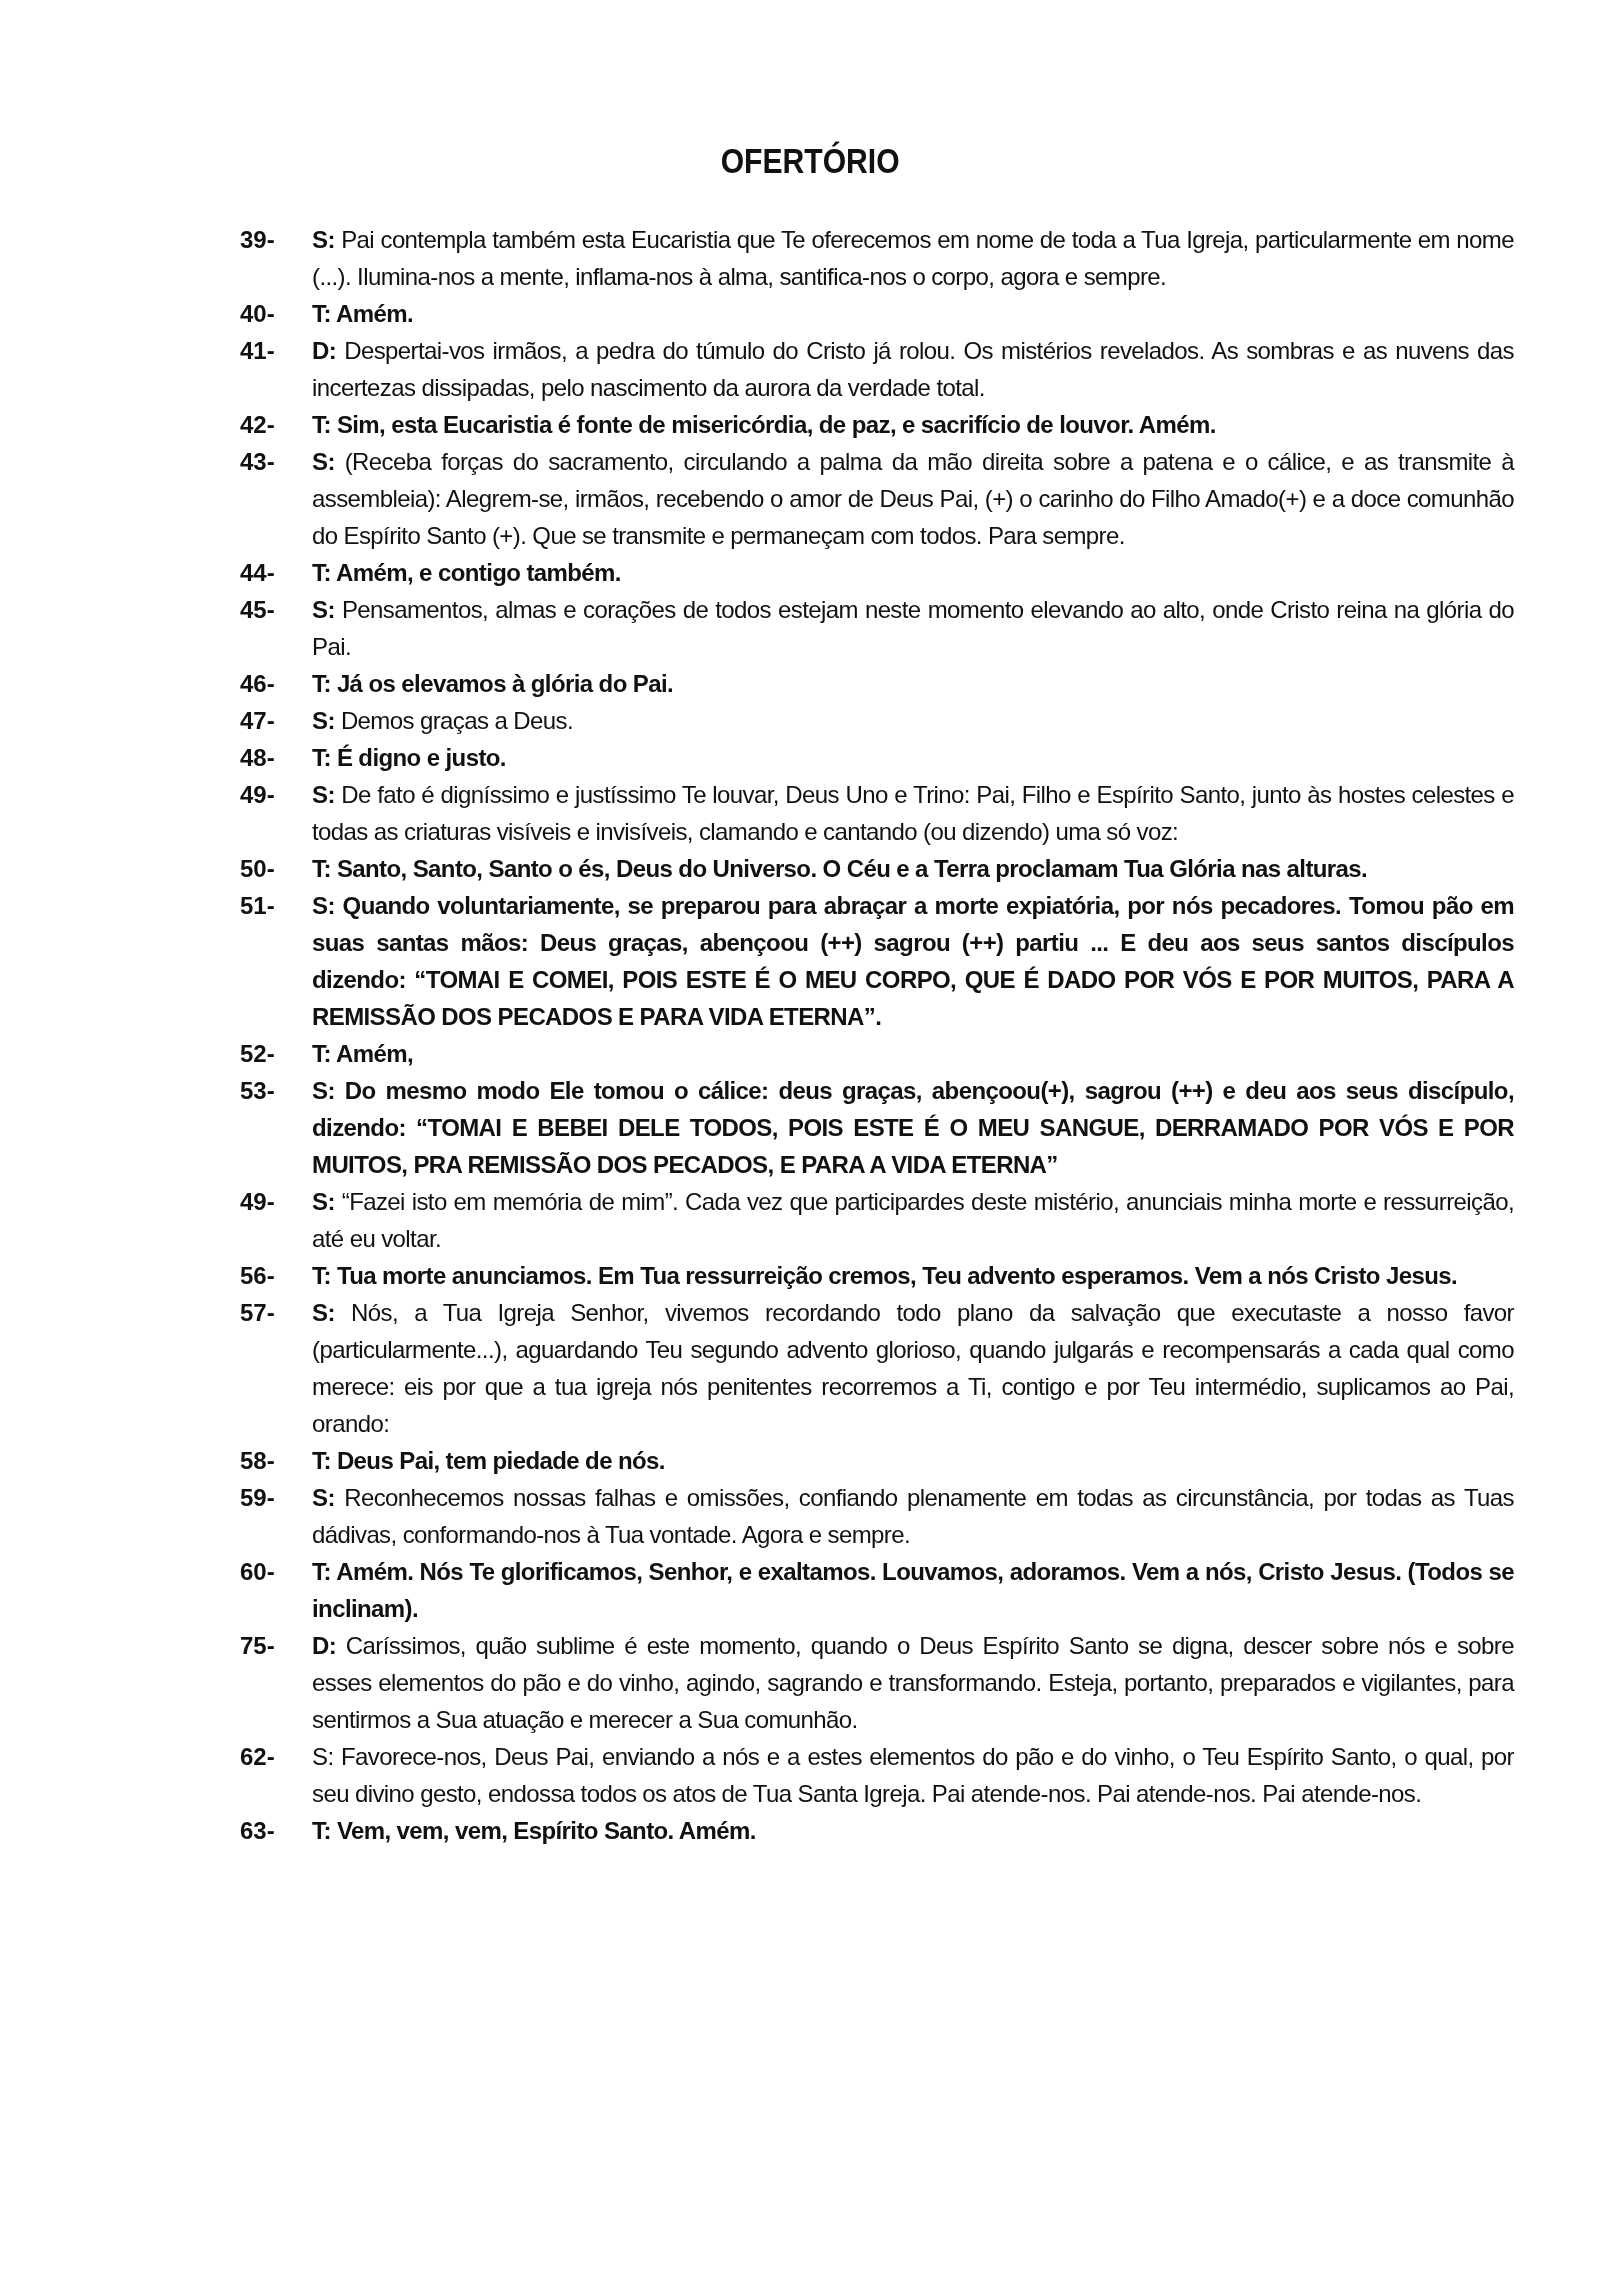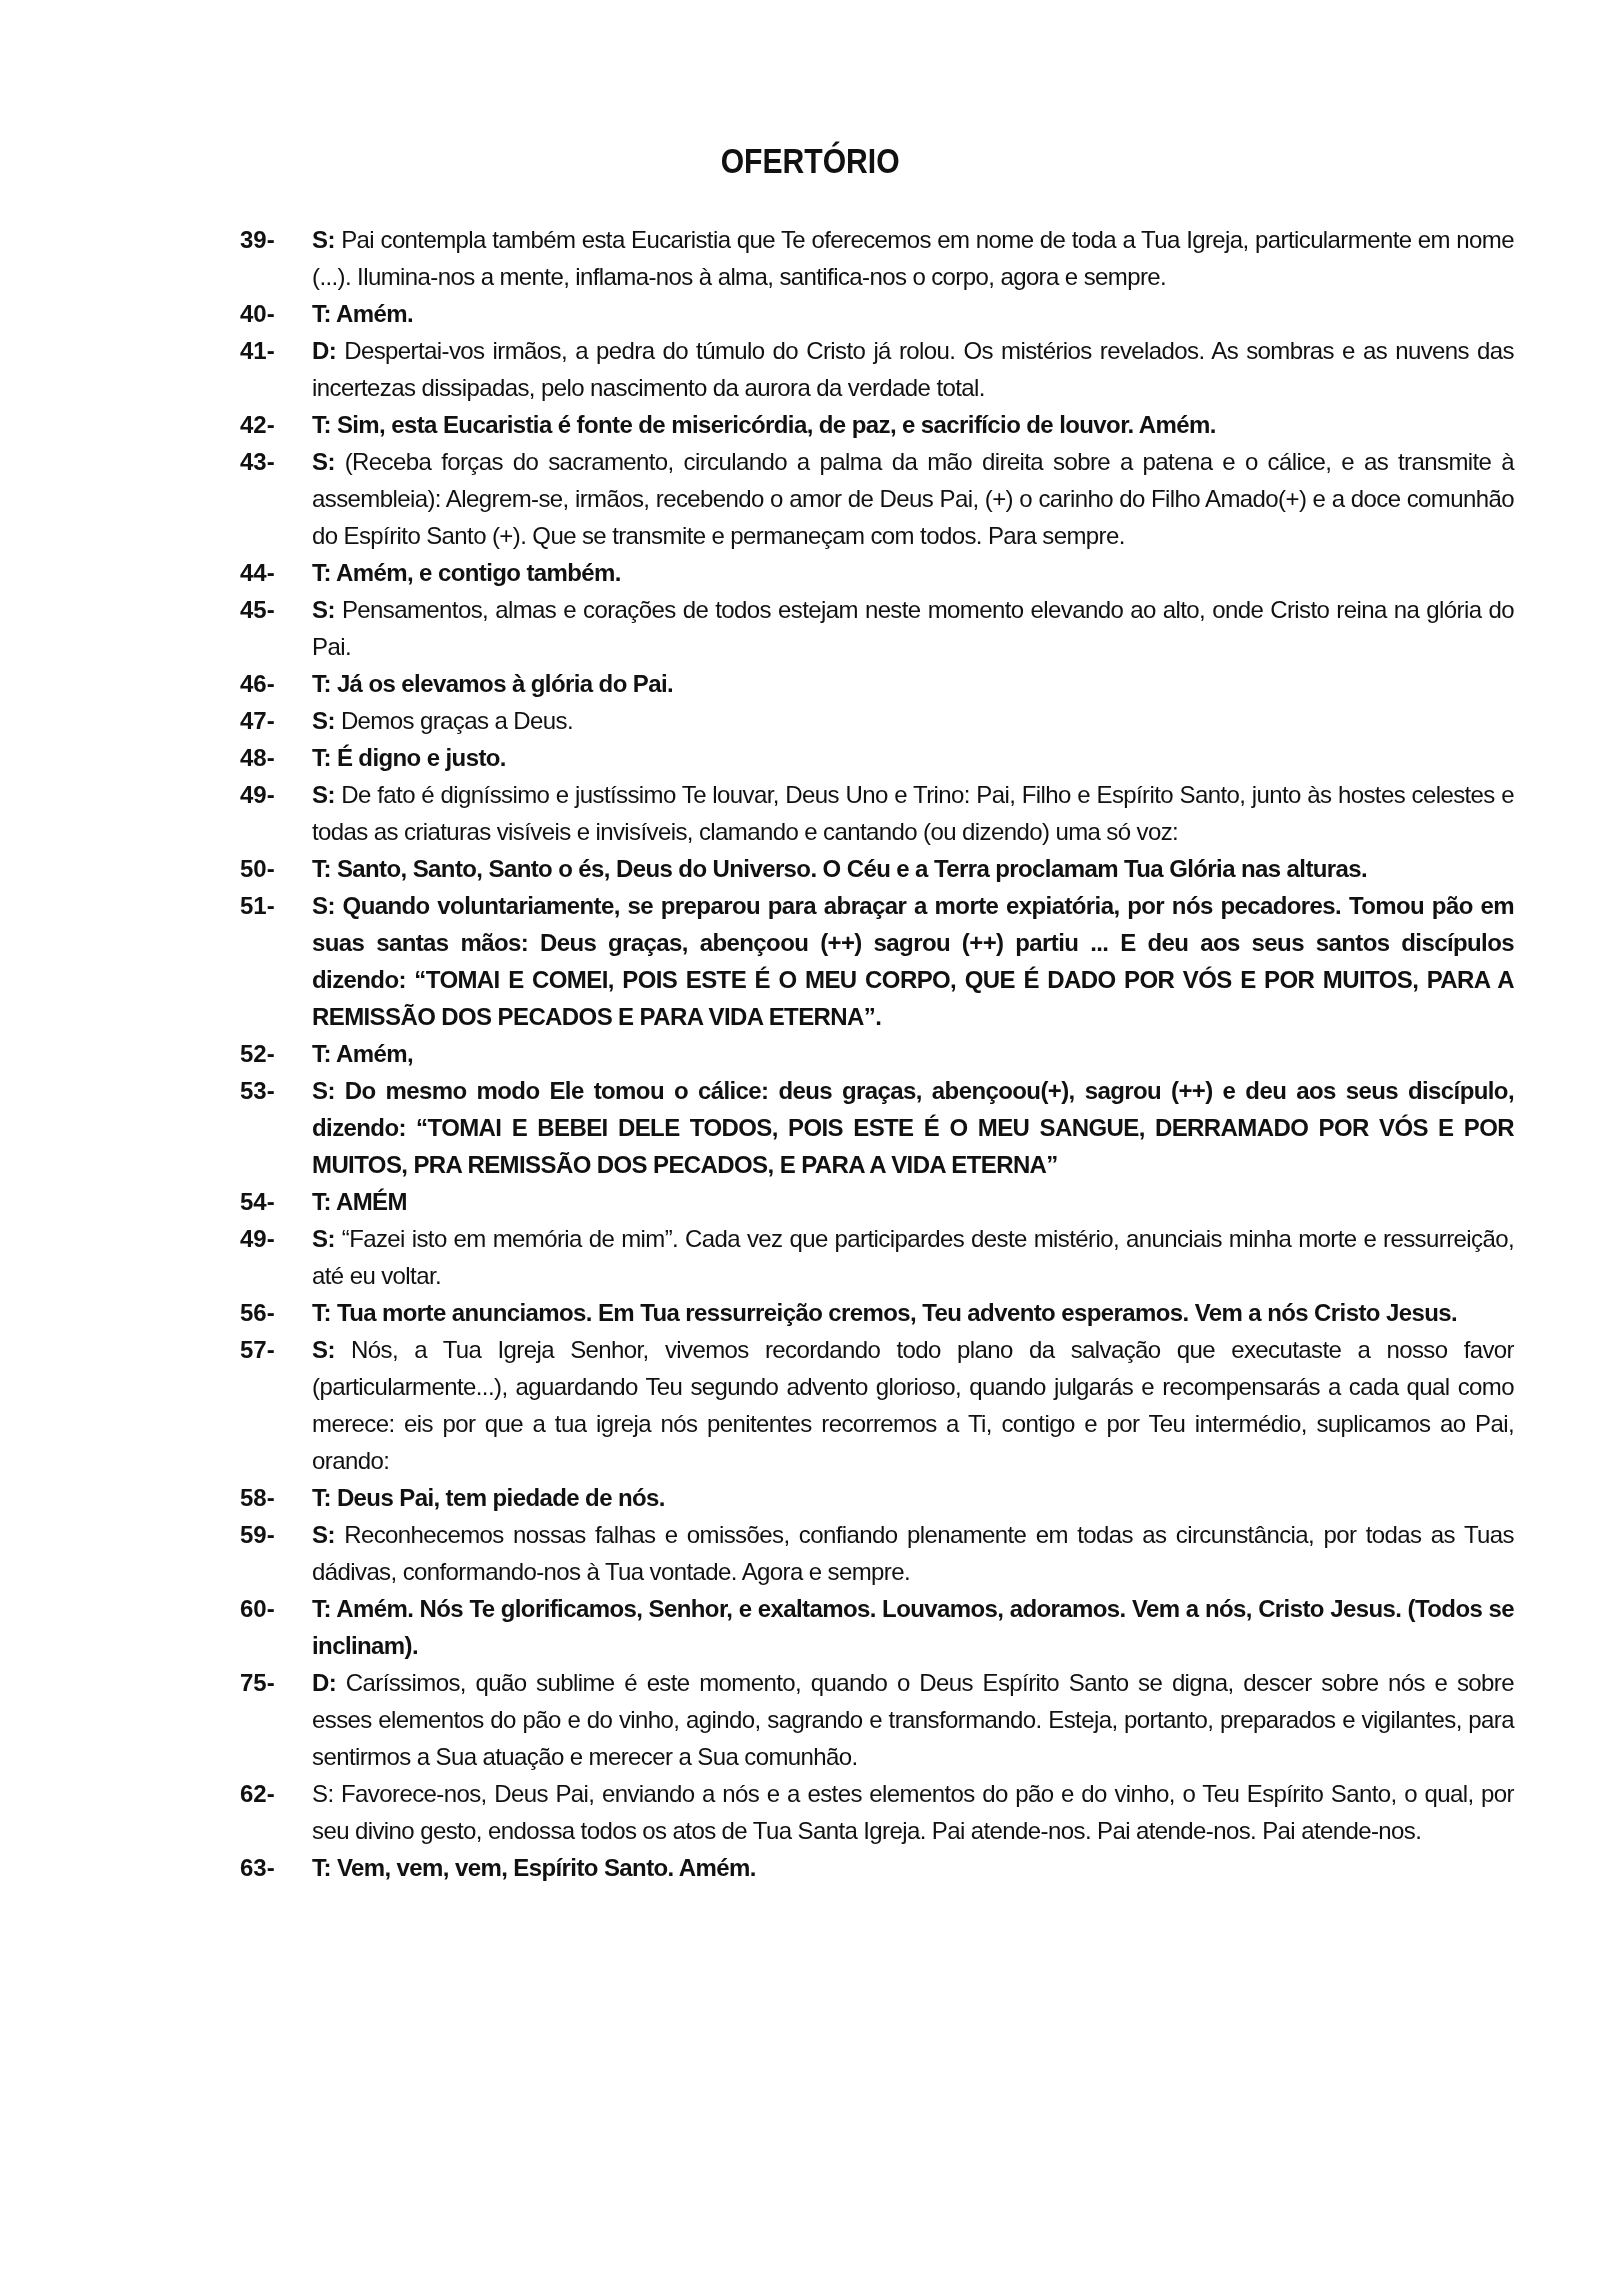--- a/index.html
+++ b/index.html
@@ -136,24 +136,20 @@
         <span class="text last-left"><span class="spk">S:</span> <span>Quando voluntariamente, se preparou para abraçar a morte expiatória, por nós pecadores. Tomou pão em suas santas mãos: Deus graças, abençoou (++) sagrou (++) partiu ... E deu aos seus santos discípulos dizendo: “TOMAI E COMEI, POIS ESTE É O MEU CORPO, QUE É DADO POR VÓS E POR MUITOS, PARA A REMISSÃO DOS PECADOS E PARA VIDA ETERNA”.</span></span>
       </li>
     <li class="item bold">
         <span class="num">52-</span>
         <span class="text last-left"><span class="spk">T:</span> <span>Amém,</span></span>
       </li>
     <li class="item bold">
         <span class="num">53-</span>
         <span class="text last-left"><span class="spk">S:</span> <span>Do mesmo modo Ele tomou o cálice: deus graças, abençoou(+), sagrou (++) e deu aos seus discípulo, dizendo: “TOMAI E BEBEI DELE TODOS, POIS ESTE É O MEU SANGUE, DERRAMADO POR VÓS E POR MUITOS, PRA REMISSÃO DOS PECADOS, E PARA A VIDA ETERNA”</span></span>
       </li>
-    <li class="item bold">
-        <span class="num">54-</span>
-        <span class="text last-left"><span class="spk">T:</span> <span>AMÉM</span></span>
-      </li>
     <li class="item">
         <span class="num">49-</span>
         <span class="text last-left"><span class="spk">S:</span> <span>“Fazei isto em memória de mim”. Cada vez que participardes deste mistério, anunciais minha morte e ressurreição, até eu voltar.</span></span>
       </li>
     <li class="item bold">
         <span class="num">56-</span>
         <span class="text last-left"><span class="spk">T:</span> <span>Tua morte anunciamos. Em Tua ressurreição cremos, Teu advento esperamos. Vem a nós Cristo Jesus.</span></span>
       </li>
     <li class="item">
         <span class="num">57-</span>

